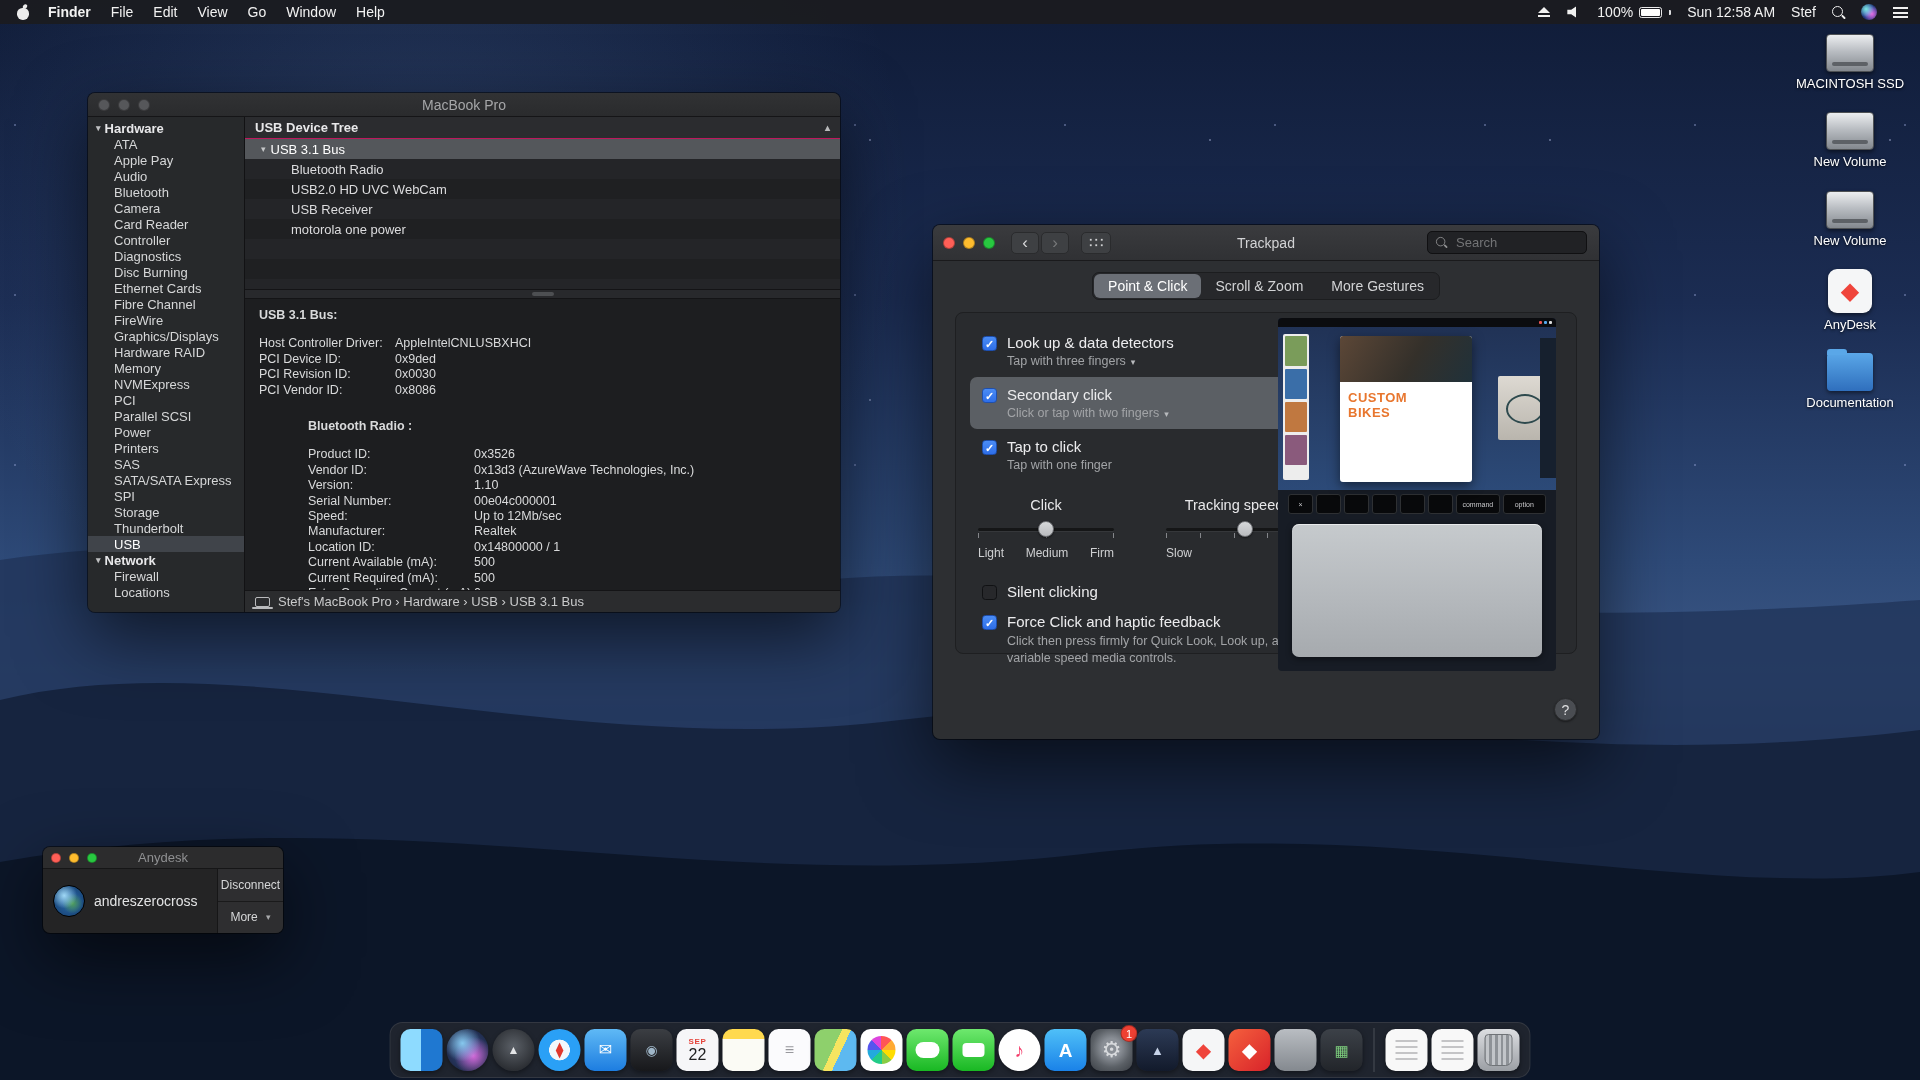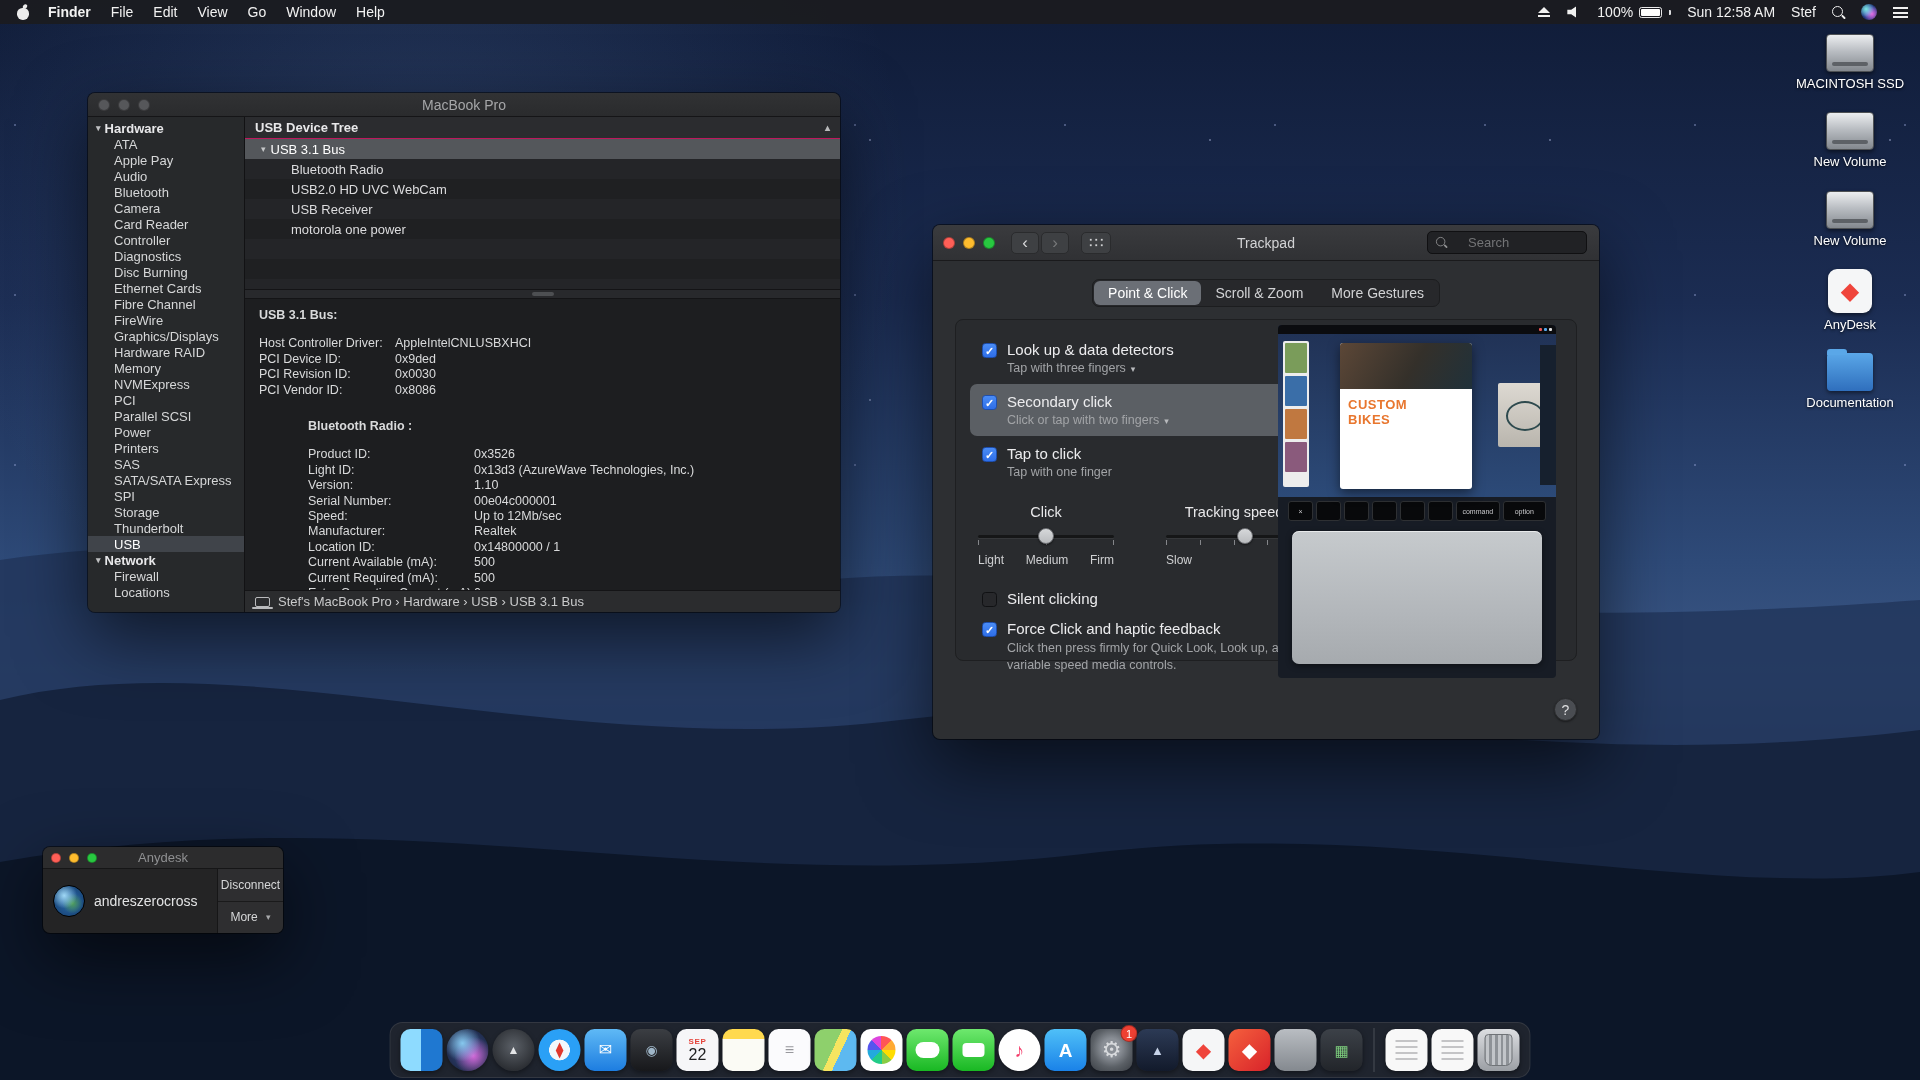--- a/index.html
+++ b/index.html
@@ -81,25 +81,25 @@
   .laptop-icon::after{content:"";position:absolute;left:-4px;right:-4px;bottom:-3.6px;height:2px;background:#b9babc;border-radius:1px}
 
   
   #trackpad{left:933px;top:225px;width:666px;height:514px;background:#2d2f32;display:flex;flex-direction:column}
   #trackpad .titlebar{height:36px;background:linear-gradient(#3a3b3e,#303134);border-bottom:1px solid #1a1a1c}
   .nav-group{position:absolute;left:78px;display:flex;gap:2px}
   .nav-btn{width:28px;height:22px;background:#3e4043;border:1px solid #2a2b2d;border-radius:5px;color:#d8d8da;font-size:17px;display:flex;align-items:center;justify-content:center;line-height:1}
   .nav-btn.disabled{color:#77787a}
   .grid-btn{position:absolute;left:148px;width:30px;height:22px;background:#3e4043;border:1px solid #2a2b2d;border-radius:5px;display:flex;align-items:center;justify-content:center}
   .grid-glyph{width:16px;height:12px;background-image:radial-gradient(circle,#cfd0d2 1.2px,transparent 1.4px);background-size:5.5px 5.5px}
-  .search-field{position:absolute;right:12px;width:160px;height:23px;background:#212225;border:1px solid #101012;border-radius:5px;display:flex;align-items:center;padding:0 7px;gap:20px}
+  .search-field{position:absolute;right:12px;width:160px;height:23px;background:#212225;border:1px solid #101012;border-radius:5px;display:flex;align-items:center;padding:0 7px;gap:8px}
   .search-field .i-search{transform:scale(.85);opacity:.55}
   .search-field input{background:transparent;border:none;outline:none;color:#bbb;font-size:13px;width:110px;font-family:"Liberation Sans",sans-serif}
   .search-field input::placeholder{color:#737476}
-  .tab-row{display:flex;justify-content:center;margin-top:18px}
+  .tab-row{display:flex;justify-content:center;margin-top:11px}
   .seg{display:flex;background:#27282b;border:1px solid #1c1d1f;border-radius:7px;padding:1px}
   .seg-btn{padding:4px 14px;font-size:14px;color:#d2d3d5;border-radius:6px}
   .seg-btn.active{background:#6b6f76;color:#fff}
   .tp-box{margin:12px 22px 0;height:342px;background:#292b2e;border:1px solid #1e1f21;border-radius:8px;position:relative}
   .tp-options{width:336px;padding:12px 0 0 14px}
   .tp-row{display:flex;gap:10px;padding:9px 12px;position:relative;border-radius:7px}
   .tp-row.hl{background:#5b5f64}
   .tp-row.hl::after{content:"";position:absolute;right:-9px;top:50%;transform:translateY(-50%);border-left:10px solid #5b5f64;border-top:10px solid transparent;border-bottom:10px solid transparent}
   .cb{width:15px;height:15px;border-radius:3.5px;background:#27282b;border:1px solid #101113;flex:none;margin-top:2px}
   .cb.checked{background:linear-gradient(#4a8cf5,#2e6ee8);border-color:#1d4fb0}
@@ -521,21 +521,21 @@
             <span class="d-lbl">Bluetooth Radio :</span>
 
           </div>
 
           <div class="d-line l1 first">
             <span class="d-lbl">Product ID:</span>
             <span class="d-val">0x3526</span>
           </div>
 
           <div class="d-line l1">
-            <span class="d-lbl">Light ID:</span>
+            <span class="d-lbl">Vendor ID:</span>
             <span class="d-val">0x13d3 (AzureWave Technologies, Inc.)</span>
           </div>
 
           <div class="d-line l1">
             <span class="d-lbl">Version:</span>
             <span class="d-val">1.10</span>
           </div>
 
           <div class="d-line l1">
             <span class="d-lbl">Serial Number:</span>

